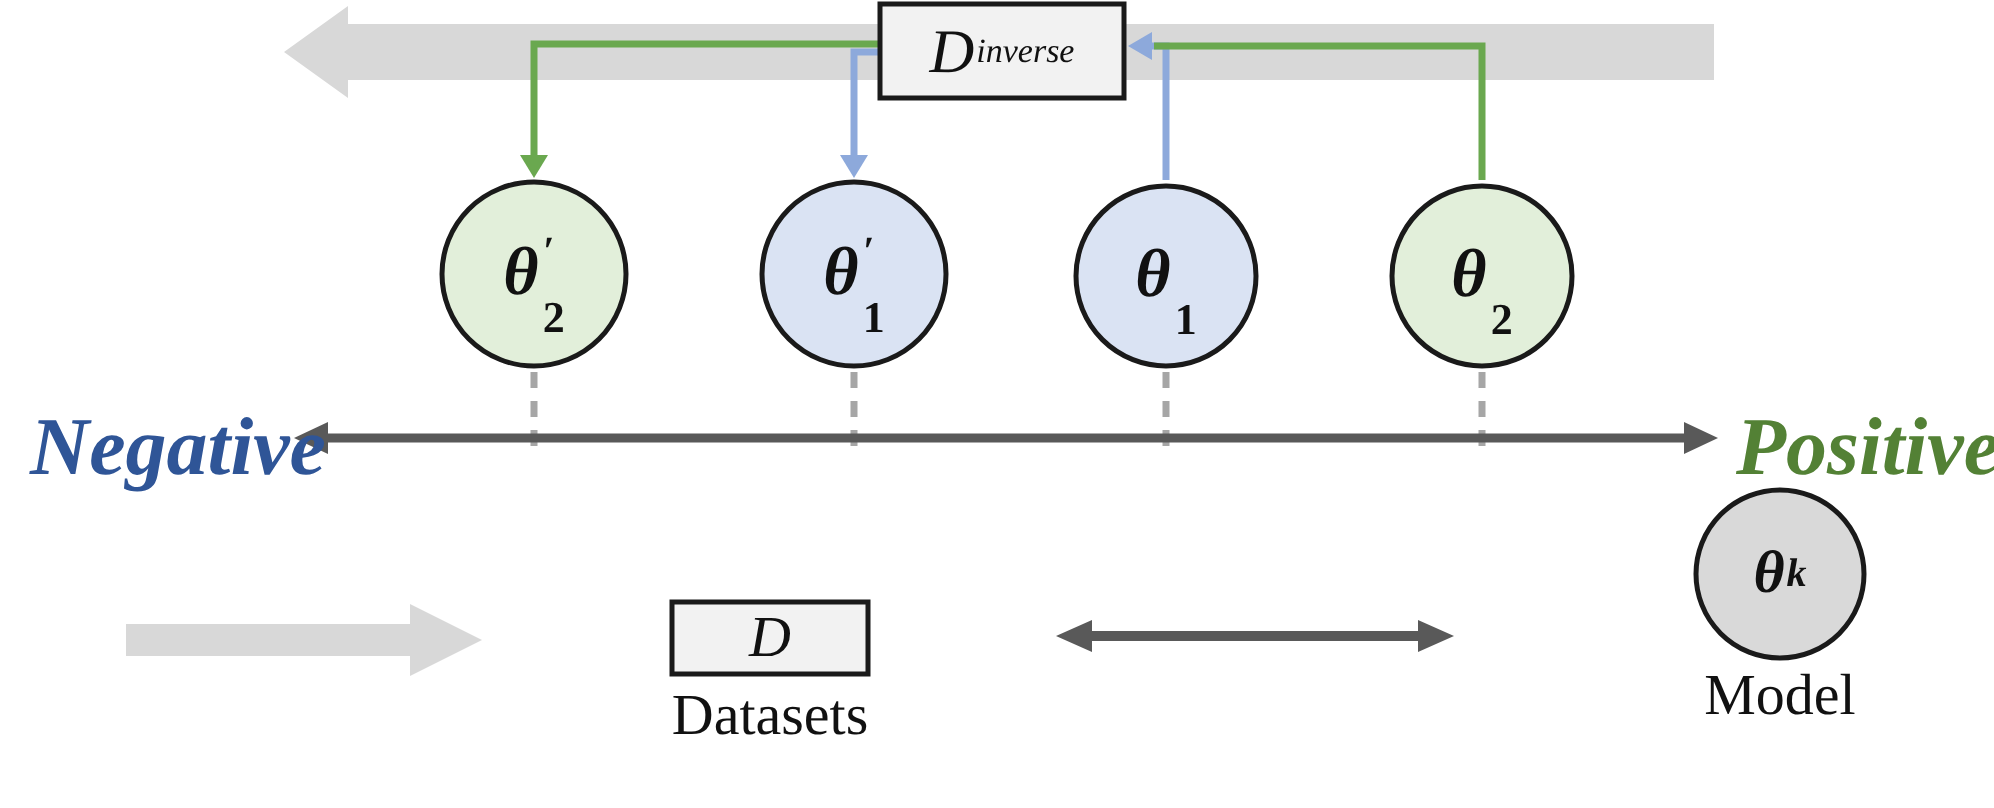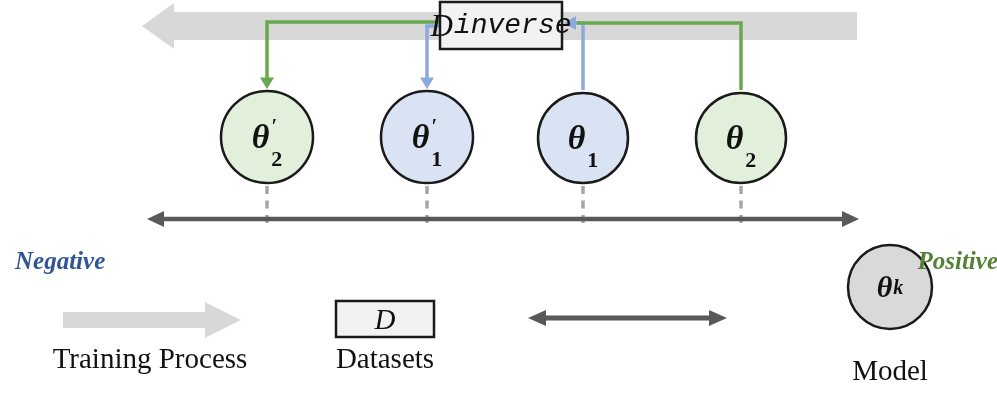--- a/index.html
+++ b/index.html
@@ -23,22 +23,22 @@
 
   
   .abs{position:absolute;line-height:1;}
   .center{display:flex;align-items:center;justify-content:center;}
   .circle-label{font-weight:bold;font-style:italic;font-size:34px;color:#111;}
   .stk{display:inline-flex;flex-direction:column;align-items:flex-start;
        justify-content:space-between;height:50px;margin-top:14px;margin-left:2px;}
   .stk .p{font-size:20px;height:15px;line-height:15px;font-weight:bold;}
   .stk .s{font-size:22px;line-height:20px;font-style:normal;font-weight:bold;}
   .dinv{font-style:italic;font-size:31px;color:#111;}
-  .dinv .dsub{font-size:28px;vertical-align:-7px;margin-left:1px;font-family:Liberation Mono, monospace;}
-  .axis-label{font-weight:bold;font-style:italic;font-size:25px;margin-top:45px;}
+  .dinv .dsub{font-size:17px;vertical-align:-7px;margin-left:1px;}
+  .axis-label{font-weight:bold;font-style:italic;font-size:41px;}
   .neg{color:#2f5597;}
   .pos{color:#538135;}
   .legend-label{font-size:29px;color:#111;text-align:center;}
   .dlegend{font-style:italic;font-size:29px;color:#111;}
   .tk{font-weight:bold;font-style:italic;font-size:30px;color:#111;}
   .tk .tksub{font-size:20px;vertical-align:-9px;margin-left:1px;}
 </style>
 </head>
 <body>
 
@@ -123,17 +123,16 @@
   <div class="abs axis-label neg" style="left:15px;top:203px;width:135px;">Negative</div>
   <div class="abs axis-label pos" style="left:868px;top:203px;width:130px;text-align:right;">Positive</div>
 
   <div class="abs center dlegend" style="left:336px;top:301px;width:98px;height:36px;">D</div>
 
   <div class="abs center tk" style="left:848px;top:245px;width:84px;height:84px;">
     <span>θ</span>
       <span class="tksub">k</span>
   </div>
 
-  <div class="abs legend-label" style="left:30px;top:344px;width:240px;">Training Process</div>
   <div class="abs legend-label" style="left:325px;top:344px;width:120px;text-align:center;">Datasets</div>
-  <div class="abs legend-label" style="left:820px;top:356px;width:140px;">Model</div>
+  <div class="abs legend-label" style="left:820px;top:334px;width:140px;">Model</div>
 
 </div>
 
 </body></html>

